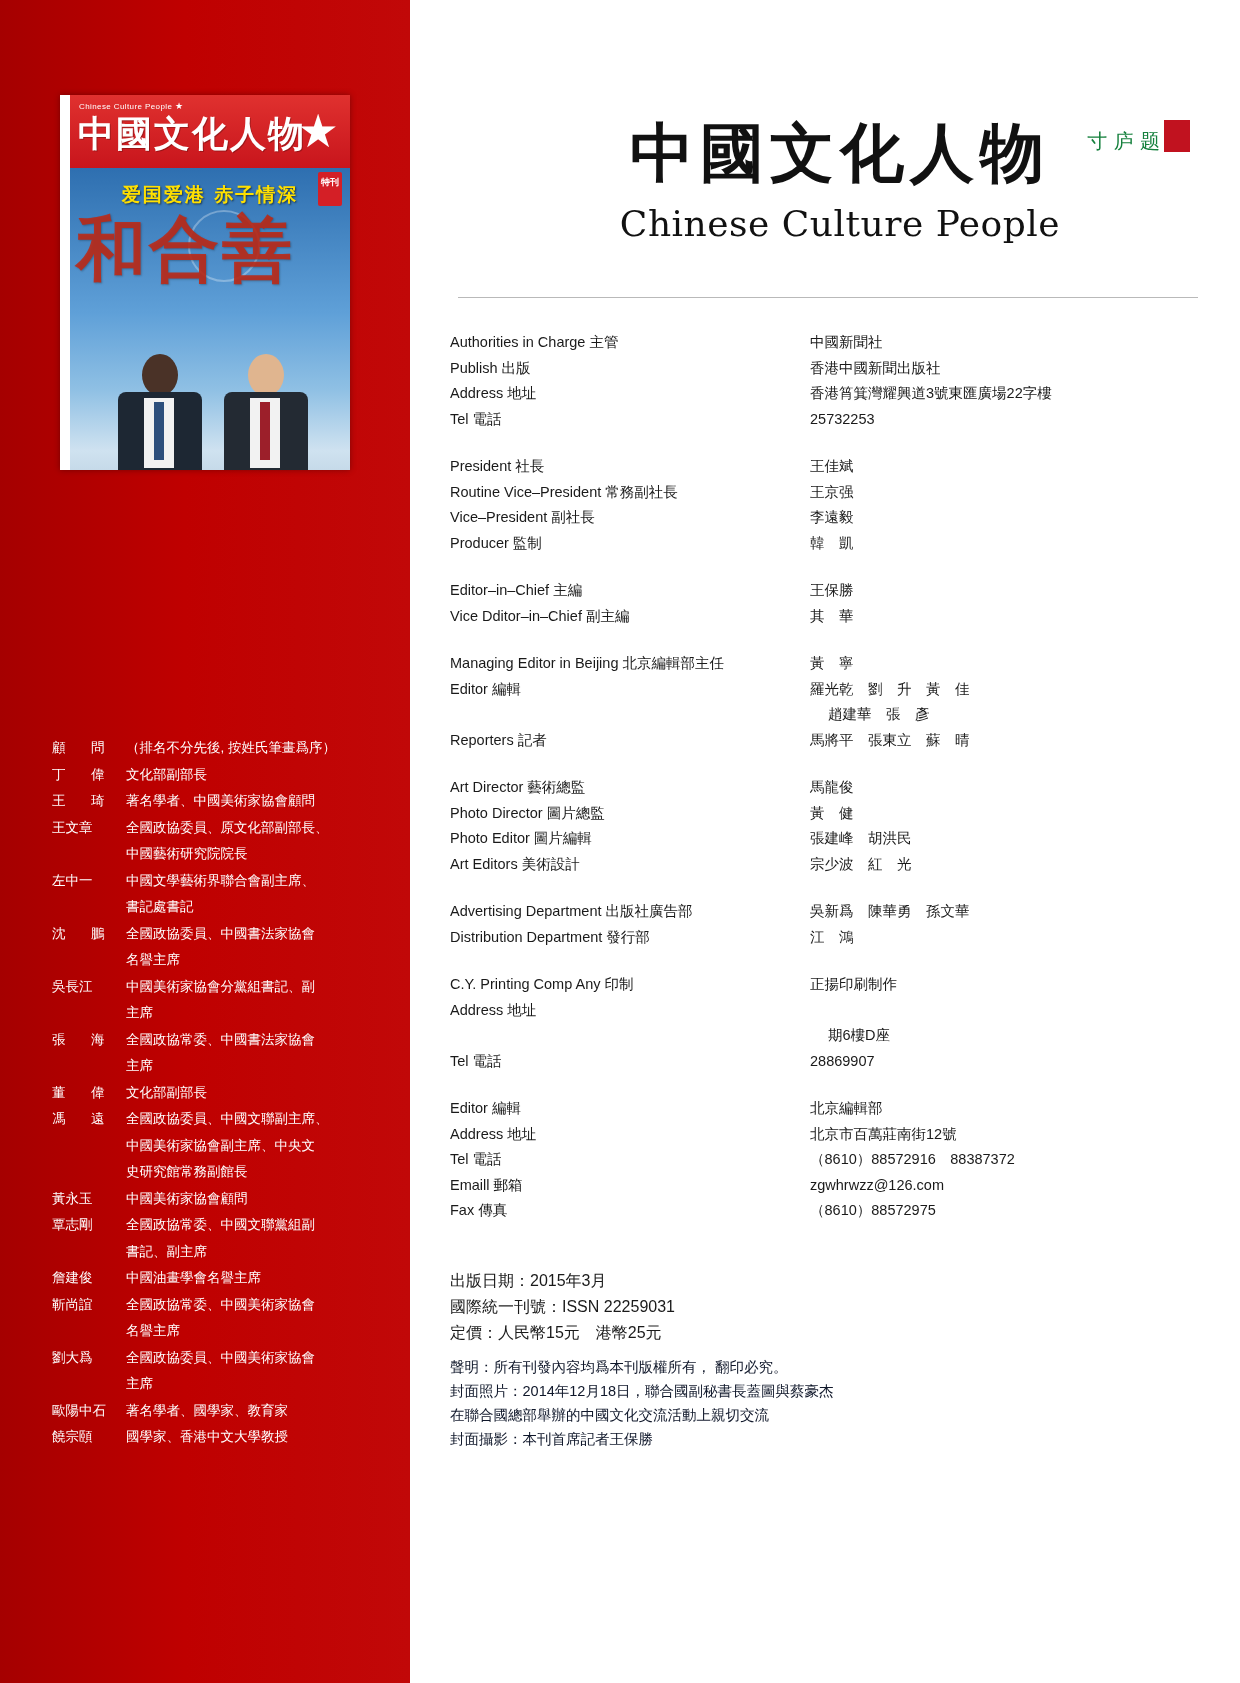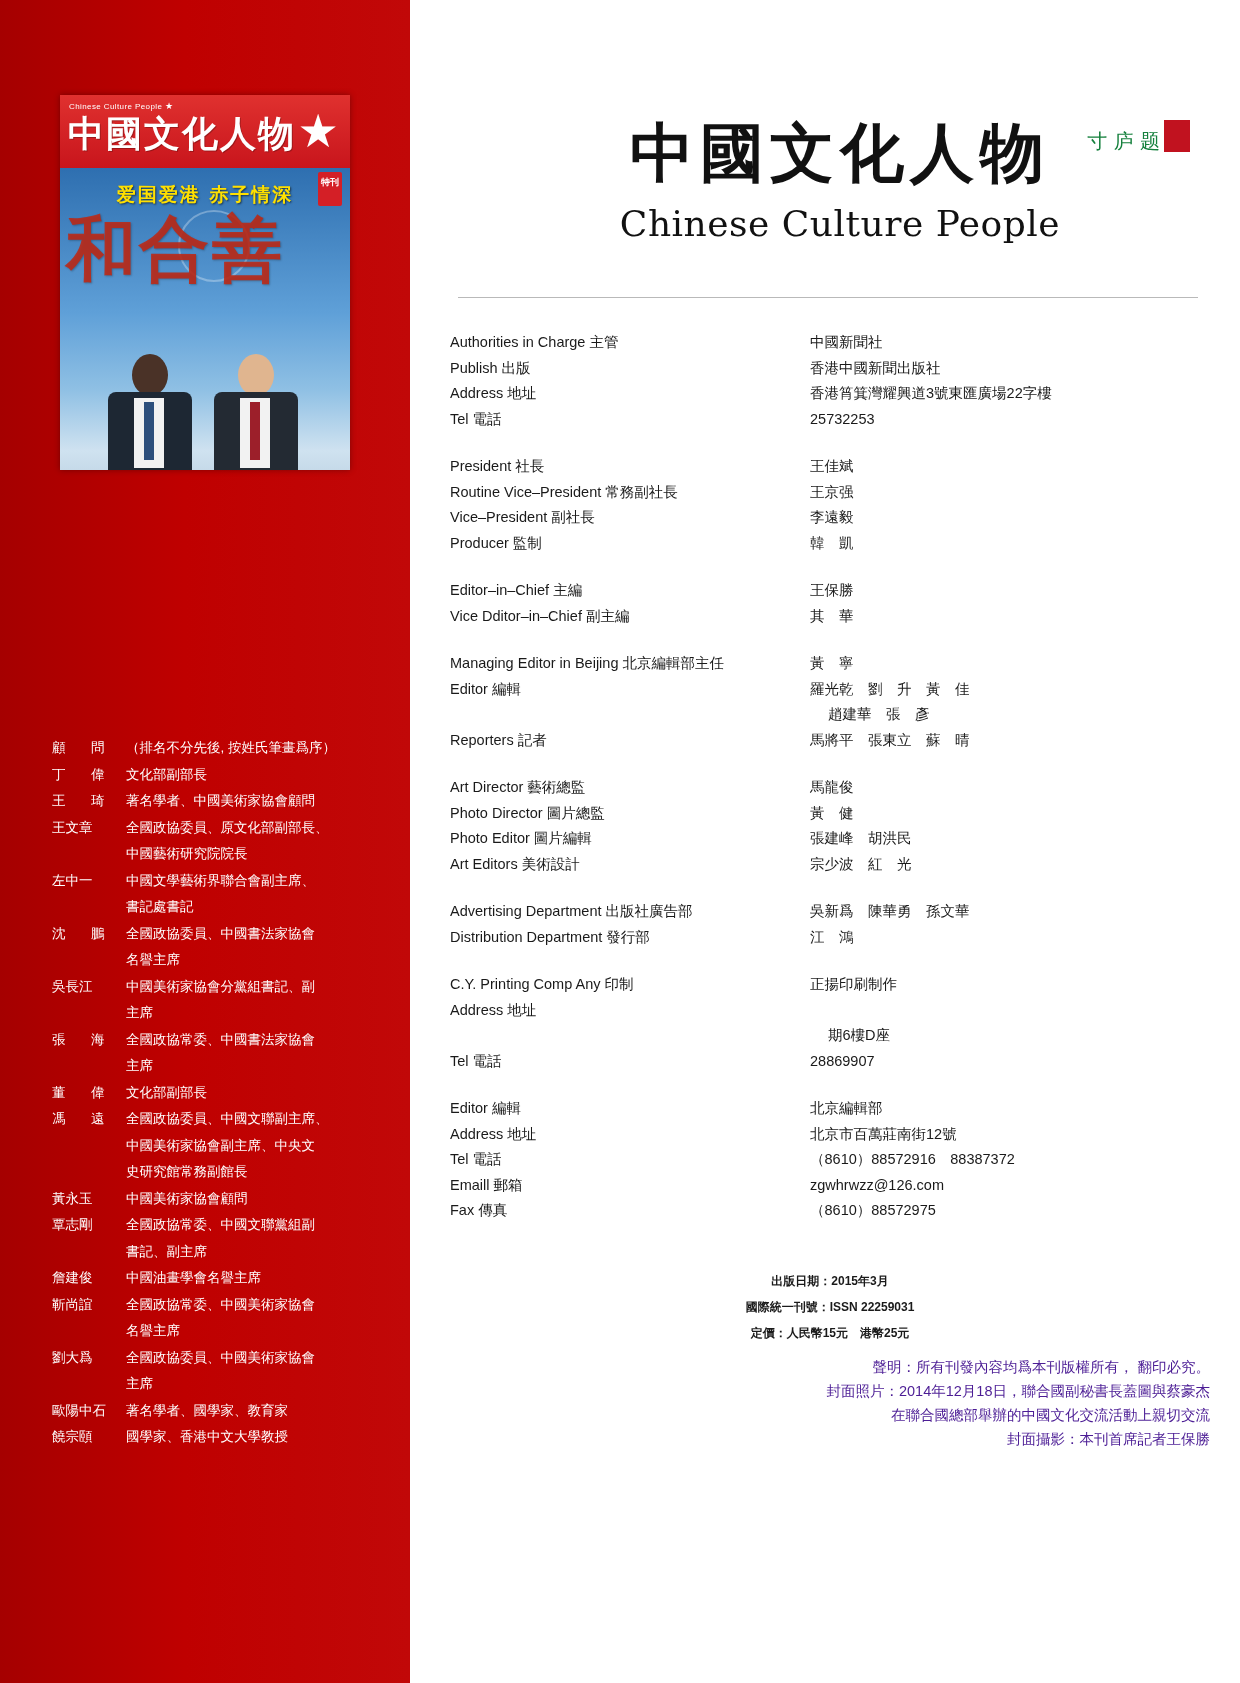--- a/index.html
+++ b/index.html
@@ -26,20 +26,21 @@
   
   #cover {
     position: absolute;
     left: 60px;
     top: 95px;
     width: 290px;
     height: 375px;
     background: #ffffff;
     box-shadow: 0 0 6px rgba(0,0,0,0.35);
     overflow: hidden;
+    padding-left: 10px;
   }
   #cover-head {
     position: relative;
     height: 73px;
     background: #d8262b;
     background: linear-gradient(180deg,#e0312f 0%, #c8151c 100%);
   }
   #cover-brandline {
     position: absolute;
     left: 9px; top: 6px;
@@ -283,34 +284,32 @@
   .cl-value {
     flex: 1;
     white-space: pre-wrap;
   }
   .cl-cont { padding-left: 378px; line-height: 25.5px; }
 
   #pubinfo {
     position: absolute;
     left: 40px; top: 1268px;
     width: 760px;
-    text-align: center;
-    font-size: 12px;
+    font-size: 16px;
     line-height: 26px;
     color: #1a1a1a;
-    font-weight: bold;
   }
   #statement {
     position: absolute;
     left: 40px; top: 1355px;
     width: 760px;
-    text-align: right;
+    text-align: left;
     font-size: 14.5px;
     line-height: 24px;
-    color: #4c1d95;
+    color: #0f172a;
   }
 </style>
 </head>
 <body>
 
 <div id="left-panel">
 
   <div id="cover">
     <div id="cover-head">
       <div id="cover-brandline">

